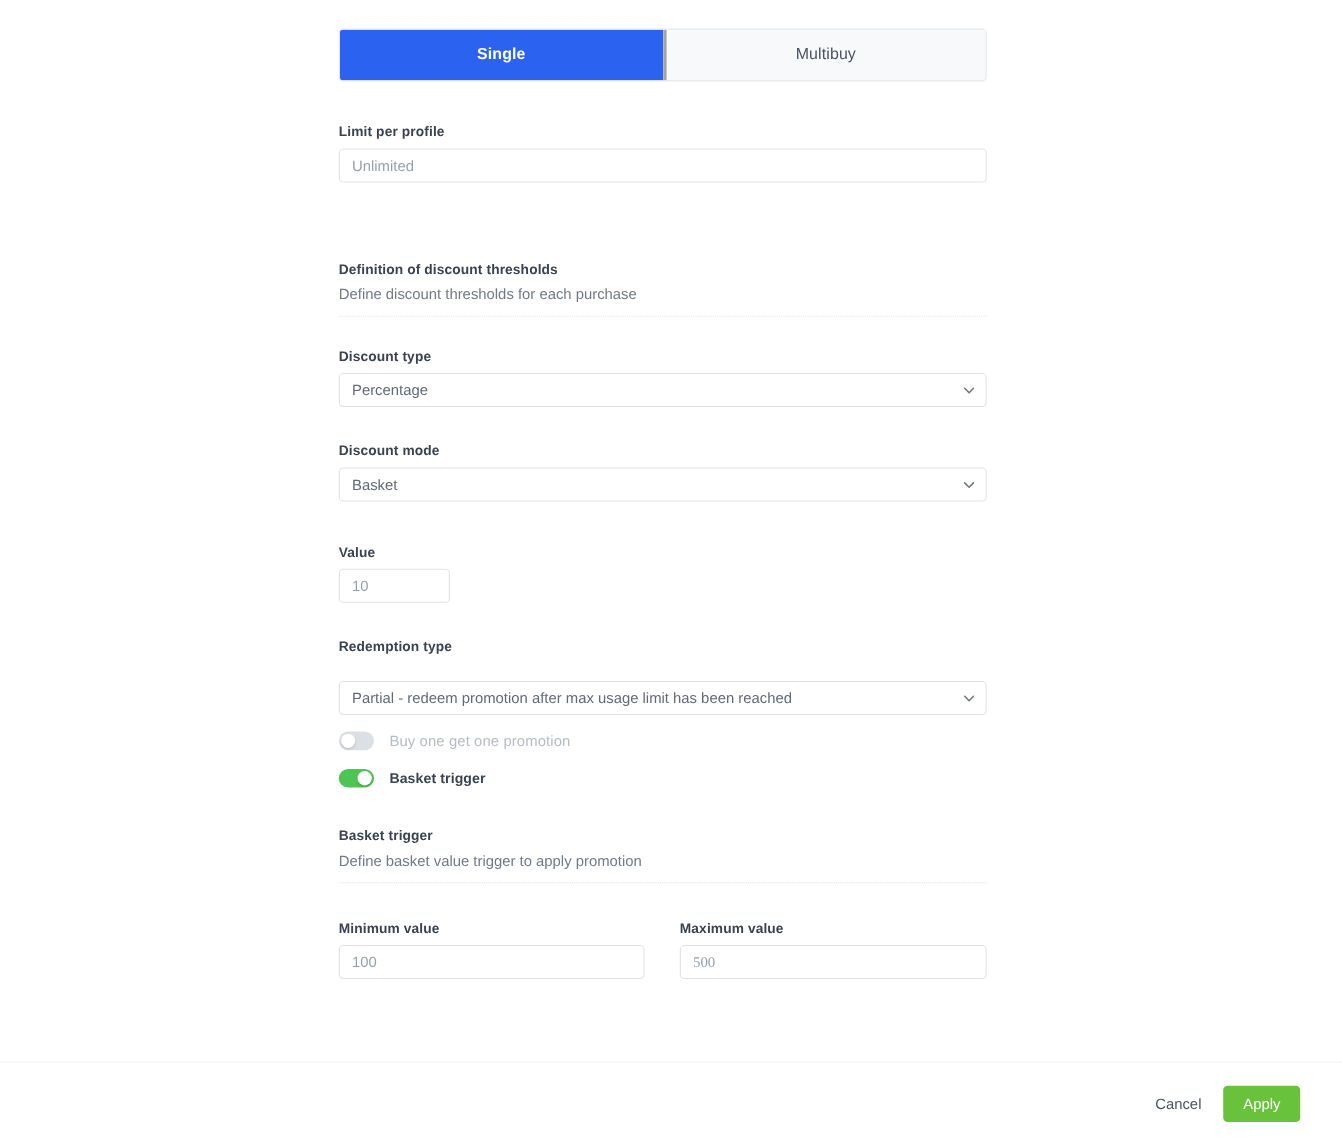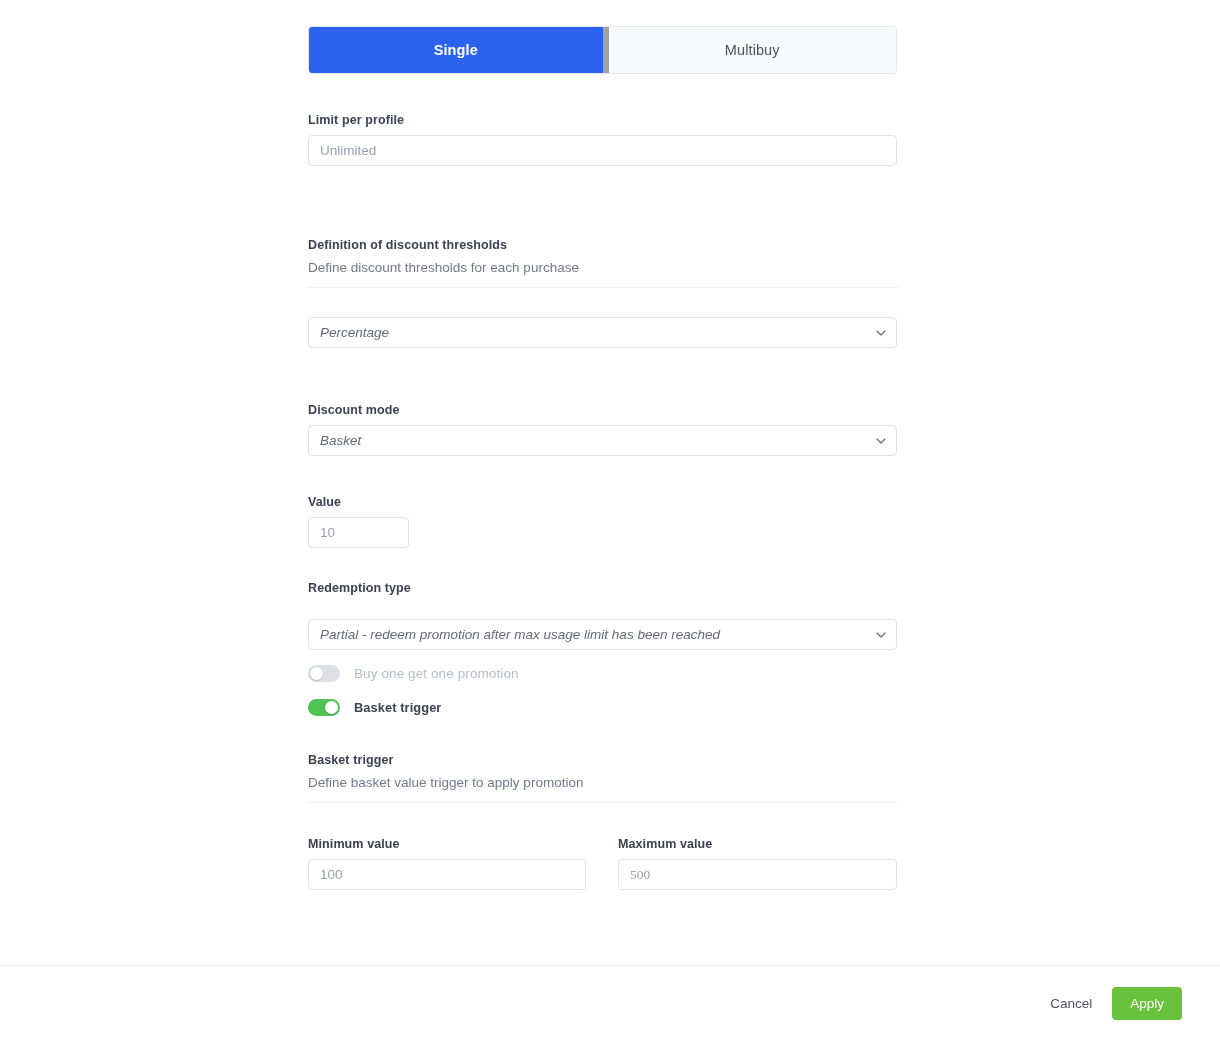--- a/index.html
+++ b/index.html
@@ -30,21 +30,21 @@
     color: #4a5261;
     cursor: pointer;
     user-select: none;
     background: #f8f9fa;
   }
   .tab.active {
     background: #2b63f0;
     color: #ffffff;
     font-weight: 600;
   }
-  .tab + .tab { border-left: 6px solid #a3a3a3; }
+  .tab + .tab { border-left: 3px solid #a3a3a3; }
 
   
   .field { position: absolute; left: 308px; }
   .label {
     font-size: 12.5px;
     font-weight: bold;
     color: #3b4350;
     letter-spacing: .1px;
     margin-bottom: 8px;
   }
@@ -53,21 +53,21 @@
     border: 1px solid #dfe3e8;
     border-radius: 4px;
     background: #fff;
     display: flex;
     align-items: center;
     padding: 0 11px;
     font-size: 13.5px;
     color: #98a0ad;
     position: relative;
   }
-  .control.select { padding-right: 32px; color: #626a78; font-style: italic; }
+  .control.select { padding-right: 32px; color: #626a78; }
   .chev {
     position: absolute; right: 11px; top: 50%;
     width: 9px; height: 9px;
     margin-top: -5px;
     pointer-events: none;
   }
   .chev svg { display: block; }
 
   
   .section { position: absolute; left: 308px; width: 589px; }
@@ -166,20 +166,21 @@
     <div class="control" style="width:589px; height:31px;">Unlimited</div>
   </div>
 
   <div class="section" style="top:238px;">
     <div class="section-title">Definition of discount thresholds</div>
     <div class="section-sub">Define discount thresholds for each purchase</div>
     <div class="divider"></div>
   </div>
 
   <div class="field" style="top:317px; width:589px;">
+    <div class="label">Discount type</div>
     <div class="control select" style="width:589px; height:31px;">
       <span>Percentage</span>
       <span class="chev">
         <svg viewBox="0 0 10 10" width="10" height="10">
             <path d="M1 3 L5 7 L9 3" fill="none" stroke="#6d7582" stroke-width="1.4" stroke-linecap="round" stroke-linejoin="round"></path>
           </svg>
       </span>
     </div>
   </div>
 

